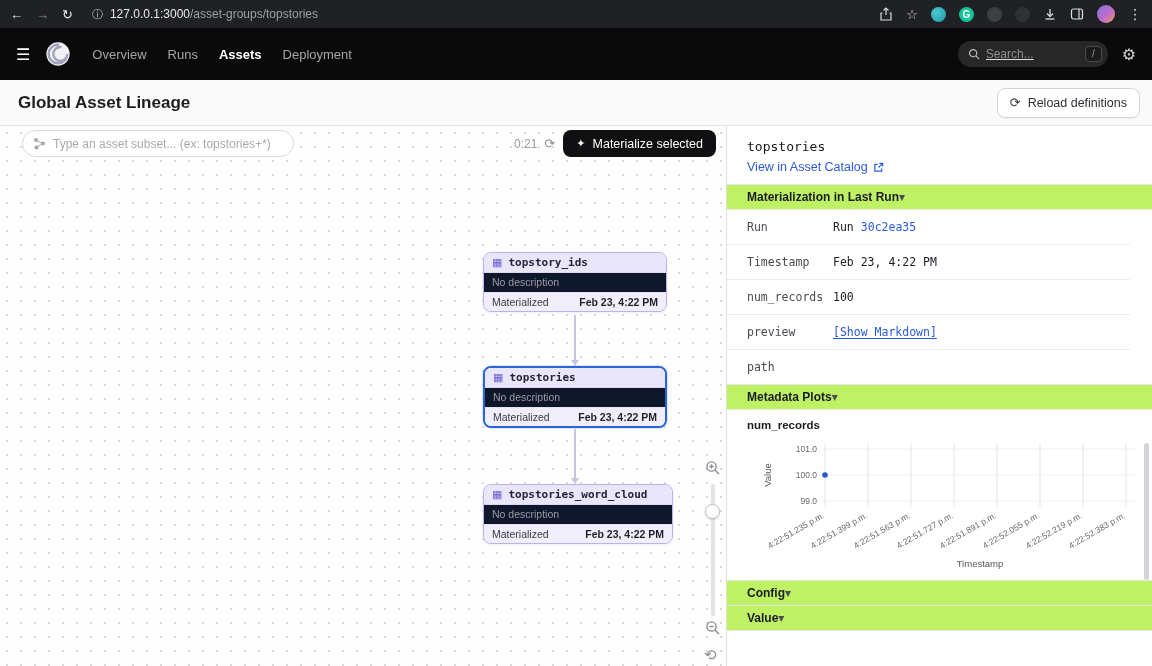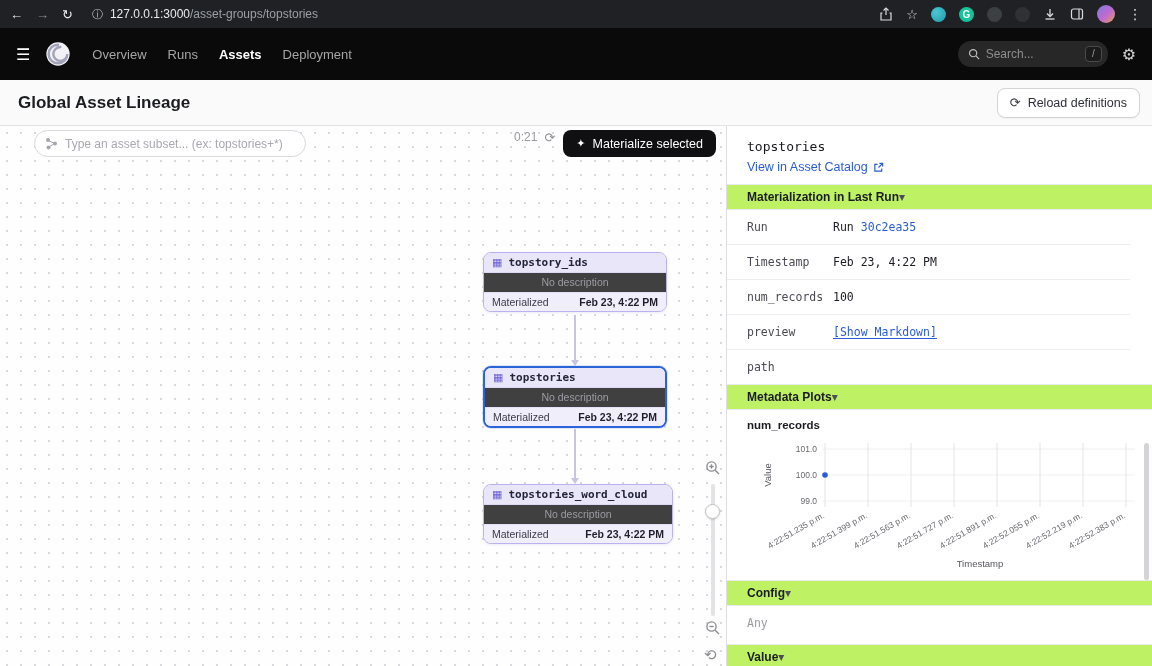--- a/index.html
+++ b/index.html
@@ -22,51 +22,51 @@
   .kebab { font-size:14px; color:#dadce0; letter-spacing:0; cursor:pointer; }
 
   
   .dnav { height:52px; background:#0a0a0a; display:flex; align-items:center; padding:0 16px; flex-shrink:0; }
   .hamburger { color:#fff; font-size:16px; cursor:pointer; }
   .dlogo { margin-left:14px; cursor:pointer; display:flex; }
   .dlinks { display:flex; gap:21px; margin-left:20px; }
   .dlink { color:#a6a6a6; font-size:13px; cursor:pointer; text-decoration:none; }
   .dlink.active { color:#fff; font-weight:700; }
   .dsearch { margin-left:auto; display:flex; align-items:center; background:#272727; border-radius:14px; height:26px; padding:0 6px 0 10px; width:150px; gap:6px; }
-  .dsearch input { background:transparent; border:none; outline:none; color:#ddd; font-size:12px; flex:1; min-width:0; font-family:inherit; }
+  .dsearch input { background:transparent; border:none; outline:none; color:#ddd; font-size:12px; flex:1; min-width:0; font-family:inherit;text-decoration:underline; }
   .dsearch input::placeholder { color:#8f8f8f; }
   .slash { border:1px solid #4a4a4a; background:#1b1b1b; color:#9b9b9b; font-size:10px; border-radius:4px; padding:1px 6px; line-height:1.25; }
   .gear { color:#cfcfcf; font-size:16px; margin-left:14px; cursor:pointer; }
 
   
   .phead { height:46px; background:#fafafa; border-bottom:1px solid #e4e4e6; display:flex; align-items:center; justify-content:space-between; padding:0 12px 0 18px; flex-shrink:0; }
   .phead h1 { font-size:17px; font-weight:700; color:#1c1d21; }
   .reload-btn { display:flex; align-items:center; gap:7px; background:#fff; border:1px solid #d4d4d8; border-radius:8px; height:30px; padding:0 12px; font-size:12.5px; color:#2e2f38; cursor:pointer; font-family:inherit; box-shadow:0 1px 1px rgba(0,0,0,.04); }
   .reload-btn .ric { font-size:13px; color:#3a3b44; }
 
   
   .content { flex:1; display:flex; min-height:0; }
   .graph { flex:1; position:relative; background-color:#fefefe; overflow:hidden;
            background-image:radial-gradient(circle,#d9d9dd 1px,rgba(0,0,0,0) 1.15px); background-size:14px 14px; }
-  .gtoolbar { position:absolute; top:4px; left:0; right:0; display:flex; align-items:flex-start; padding:0 10px 0 22px; z-index:5;margin-left:12px; }
+  .gtoolbar { position:absolute; top:4px; left:0; right:0; display:flex; align-items:center; padding:0 10px 0 22px; z-index:5; }
   .filter { display:flex; align-items:center; gap:7px; background:#fff; border:1px solid #d9d9de; border-radius:14px; height:27px; padding:0 10px; width:272px; }
   .filter input { border:none; outline:none; font-size:12px; color:#333; flex:1; min-width:0; background:transparent; font-family:inherit; }
   .filter input::placeholder { color:#a9a9b0; }
   .timer { margin-left:auto; font-size:12px; color:#9a9aa0; }
   .t-refresh { color:#8f8f96; font-size:13px; cursor:pointer; margin:0 8px 0 7px; }
   .mat-btn { display:flex; align-items:center; gap:7px; background:#101012; color:#fff; border:none; border-radius:8px; height:27px; padding:0 13px; font-size:12.5px; cursor:pointer; font-family:inherit; }
   .mat-btn .spark { font-size:11px; }
 
   
   .asset-node { position:absolute; width:184px; background:#fff; border:1px solid #b9b1f0; border-radius:8px; overflow:hidden; box-shadow:0 1px 3px rgba(80,70,180,.10); cursor:pointer; }
   .asset-node.selected { border:2px solid #2b63d9; box-shadow:0 0 0 1px rgba(43,99,217,.15); }
   .node-header { display:flex; align-items:center; gap:6px; background:#e9e6f9; border-bottom:1px solid #ddd7f4; padding:3px 8px; }
   .tbl-ic { color:#6a5fd0; font-size:11px; line-height:1; }
   .node-name { font-family:"DejaVu Sans Mono",monospace; font-size:11px; font-weight:bold; color:#23233a; white-space:nowrap; }
-  .node-desc { font-size:10.5px; color:#9b9ba3; padding:3px 8px 4px; background:#404040;text-align:center; }
+  .node-desc { font-size:10.5px; color:#9b9ba3; padding:3px 8px 4px; background:#0f172a; }
   .node-footer { display:flex; justify-content:space-between; align-items:center; background:#f1eefb; border-top:1px solid #e5e0f6; padding:3px 8px; font-size:10.5px; color:#3a3a44; }
   .node-time { font-weight:700; color:#1f1f28; }
 
   .edge { position:absolute; width:2px; background:#c8c5e0; }
   .edge::after { content:""; position:absolute; bottom:-6px; left:-3px; border-left:4px solid transparent; border-right:4px solid transparent; border-top:6px solid #c8c5e0; }
 
   
   .zoomctl { position:absolute; right:4px; top:334px; width:18px; height:212px; }
   .zbtn { position:absolute; left:1px; width:16px; height:16px; cursor:pointer; color:#8b8b92; }
   .ztrack { position:absolute; left:7px; top:24px; width:4px; height:132px; background:#e3e3e6; border-radius:2px; }
@@ -338,21 +338,20 @@
           <text class="tick tx" x="336" y="82" transform="rotate(-30 336 82)">4:22:52.219 p.m.</text>
           <text class="tick tx" x="379" y="82" transform="rotate(-30 379 82)">4:22:52.383 p.m.</text>
           <text class="axis" x="233" y="132" text-anchor="middle">Timestamp</text>
         </svg>
       </div>
 
       <div class="section-row">
         <span class="sec-label">Config</span>
         <span class="chev">▾</span>
       </div>
-      <div class="config-any">Any</div>
 
       <div class="section-row">
         <span class="sec-label">Value</span>
         <span class="chev">▾</span>
       </div>
 
       <span class="scroll-thumb"></span>
     </aside>
   </div>
 </div>

